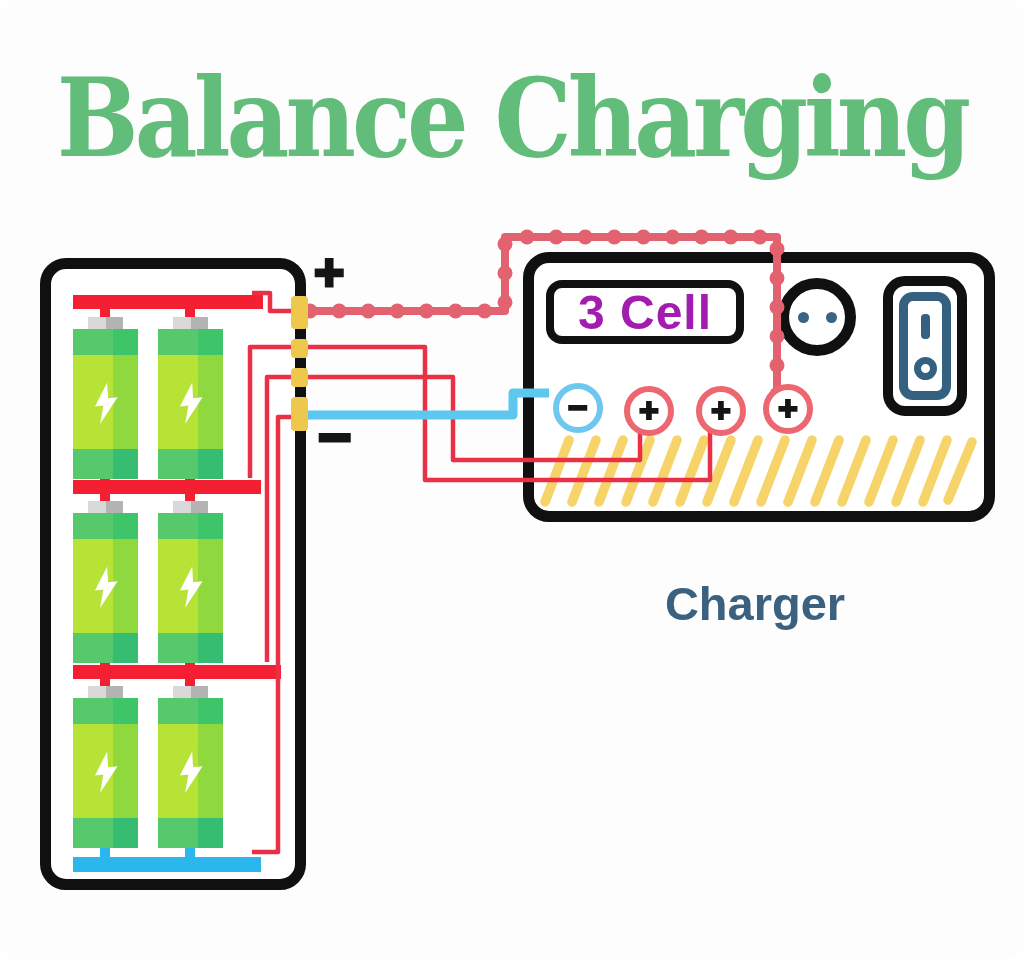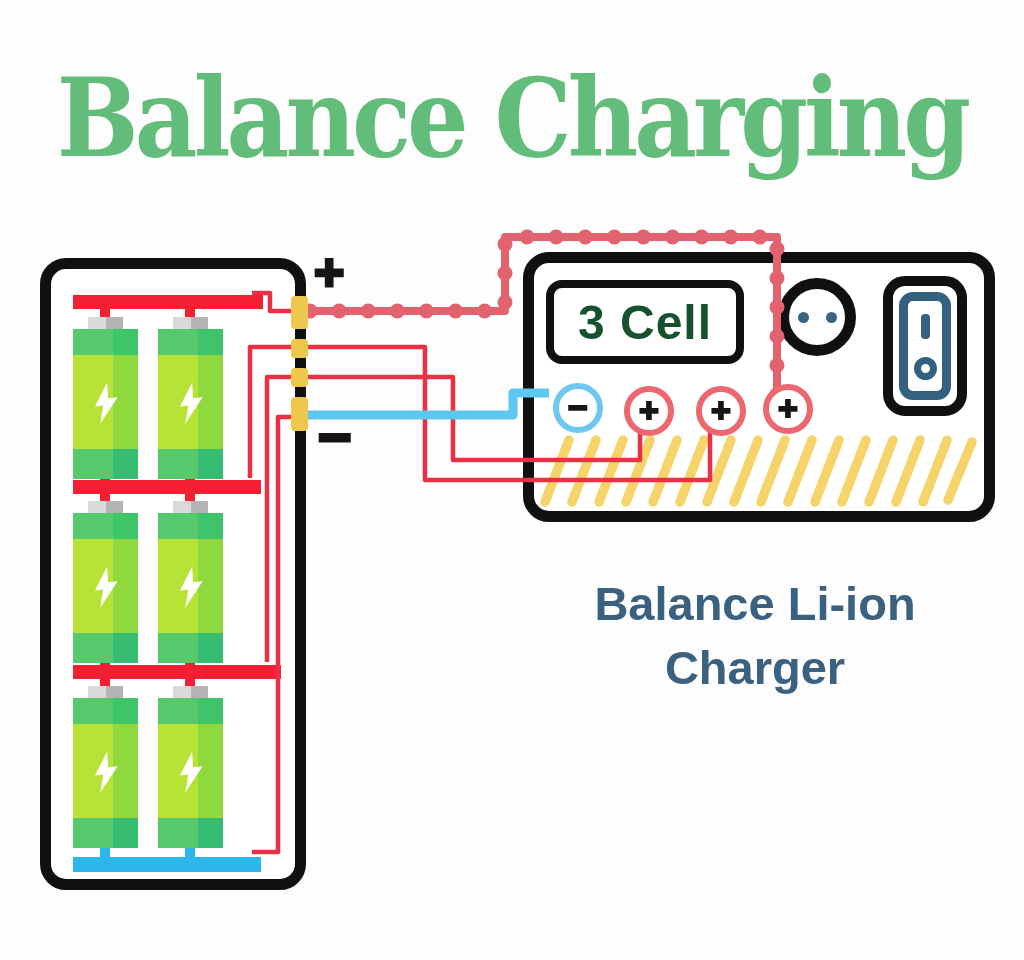--- a/index.html
+++ b/index.html
@@ -46,24 +46,24 @@
   .pol-label {
     position:absolute; z-index:8; color:#151515; font-weight:bold;
     -webkit-text-stroke:3px #151515; line-height:1;
   }
   
   .charger {
     position:absolute; left:523px; top:252px; width:472px; height:270px;
     border:11px solid #101010; border-radius:26px; background:#fff; box-sizing:border-box;
   }
   .display {
-    position:absolute; left:12px; top:17px; width:198px; height:84px;
+    position:absolute; left:12px; top:17px; width:198px; height:64px;
     border:8px solid #101010; border-radius:16px; box-sizing:border-box;
     display:flex; align-items:center; justify-content:center;
-    font-size:48px; font-weight:bold; color:#14532d; letter-spacing:1px;
+    font-size:48px; font-weight:bold; color:#a21caf; letter-spacing:1px;
   }
   .socket {
     position:absolute; left:244px; top:15px; width:78px; height:78px;
     border:11px solid #101010; border-radius:50%; box-sizing:border-box;
     display:flex; align-items:center; justify-content:center; gap:17px;
   }
   .socket i { width:11px; height:11px; border-radius:50%; background:#3a6483; }
   .switch {
     position:absolute; left:349px; top:13px; width:84px; height:140px;
     border:10px solid #101010; border-radius:22px; box-sizing:border-box;
@@ -231,17 +231,16 @@
     <path d="M310 311 H505 V237 H777 V396" fill="none" stroke="#e2636f" stroke-width="8" stroke-linejoin="round"></path>
     <path d="M310 311 H505 V237 H777 V396" fill="none" stroke="#e2636f" stroke-width="15" stroke-linecap="round" stroke-dasharray="0.1 29"></path>
   </svg>
 
   <div class="pin" style="top:296px; height:33px;"></div>
   <div class="pin" style="top:339px; height:19px;"></div>
   <div class="pin" style="top:368px; height:19px;"></div>
   <div class="pin" style="top:397px; height:34px;"></div>
 
   <div class="charger-label">
-    <div>Balance Li-ion</div>
     <div>Charger</div>
   </div>
 
 </div>
 
 </body></html>

